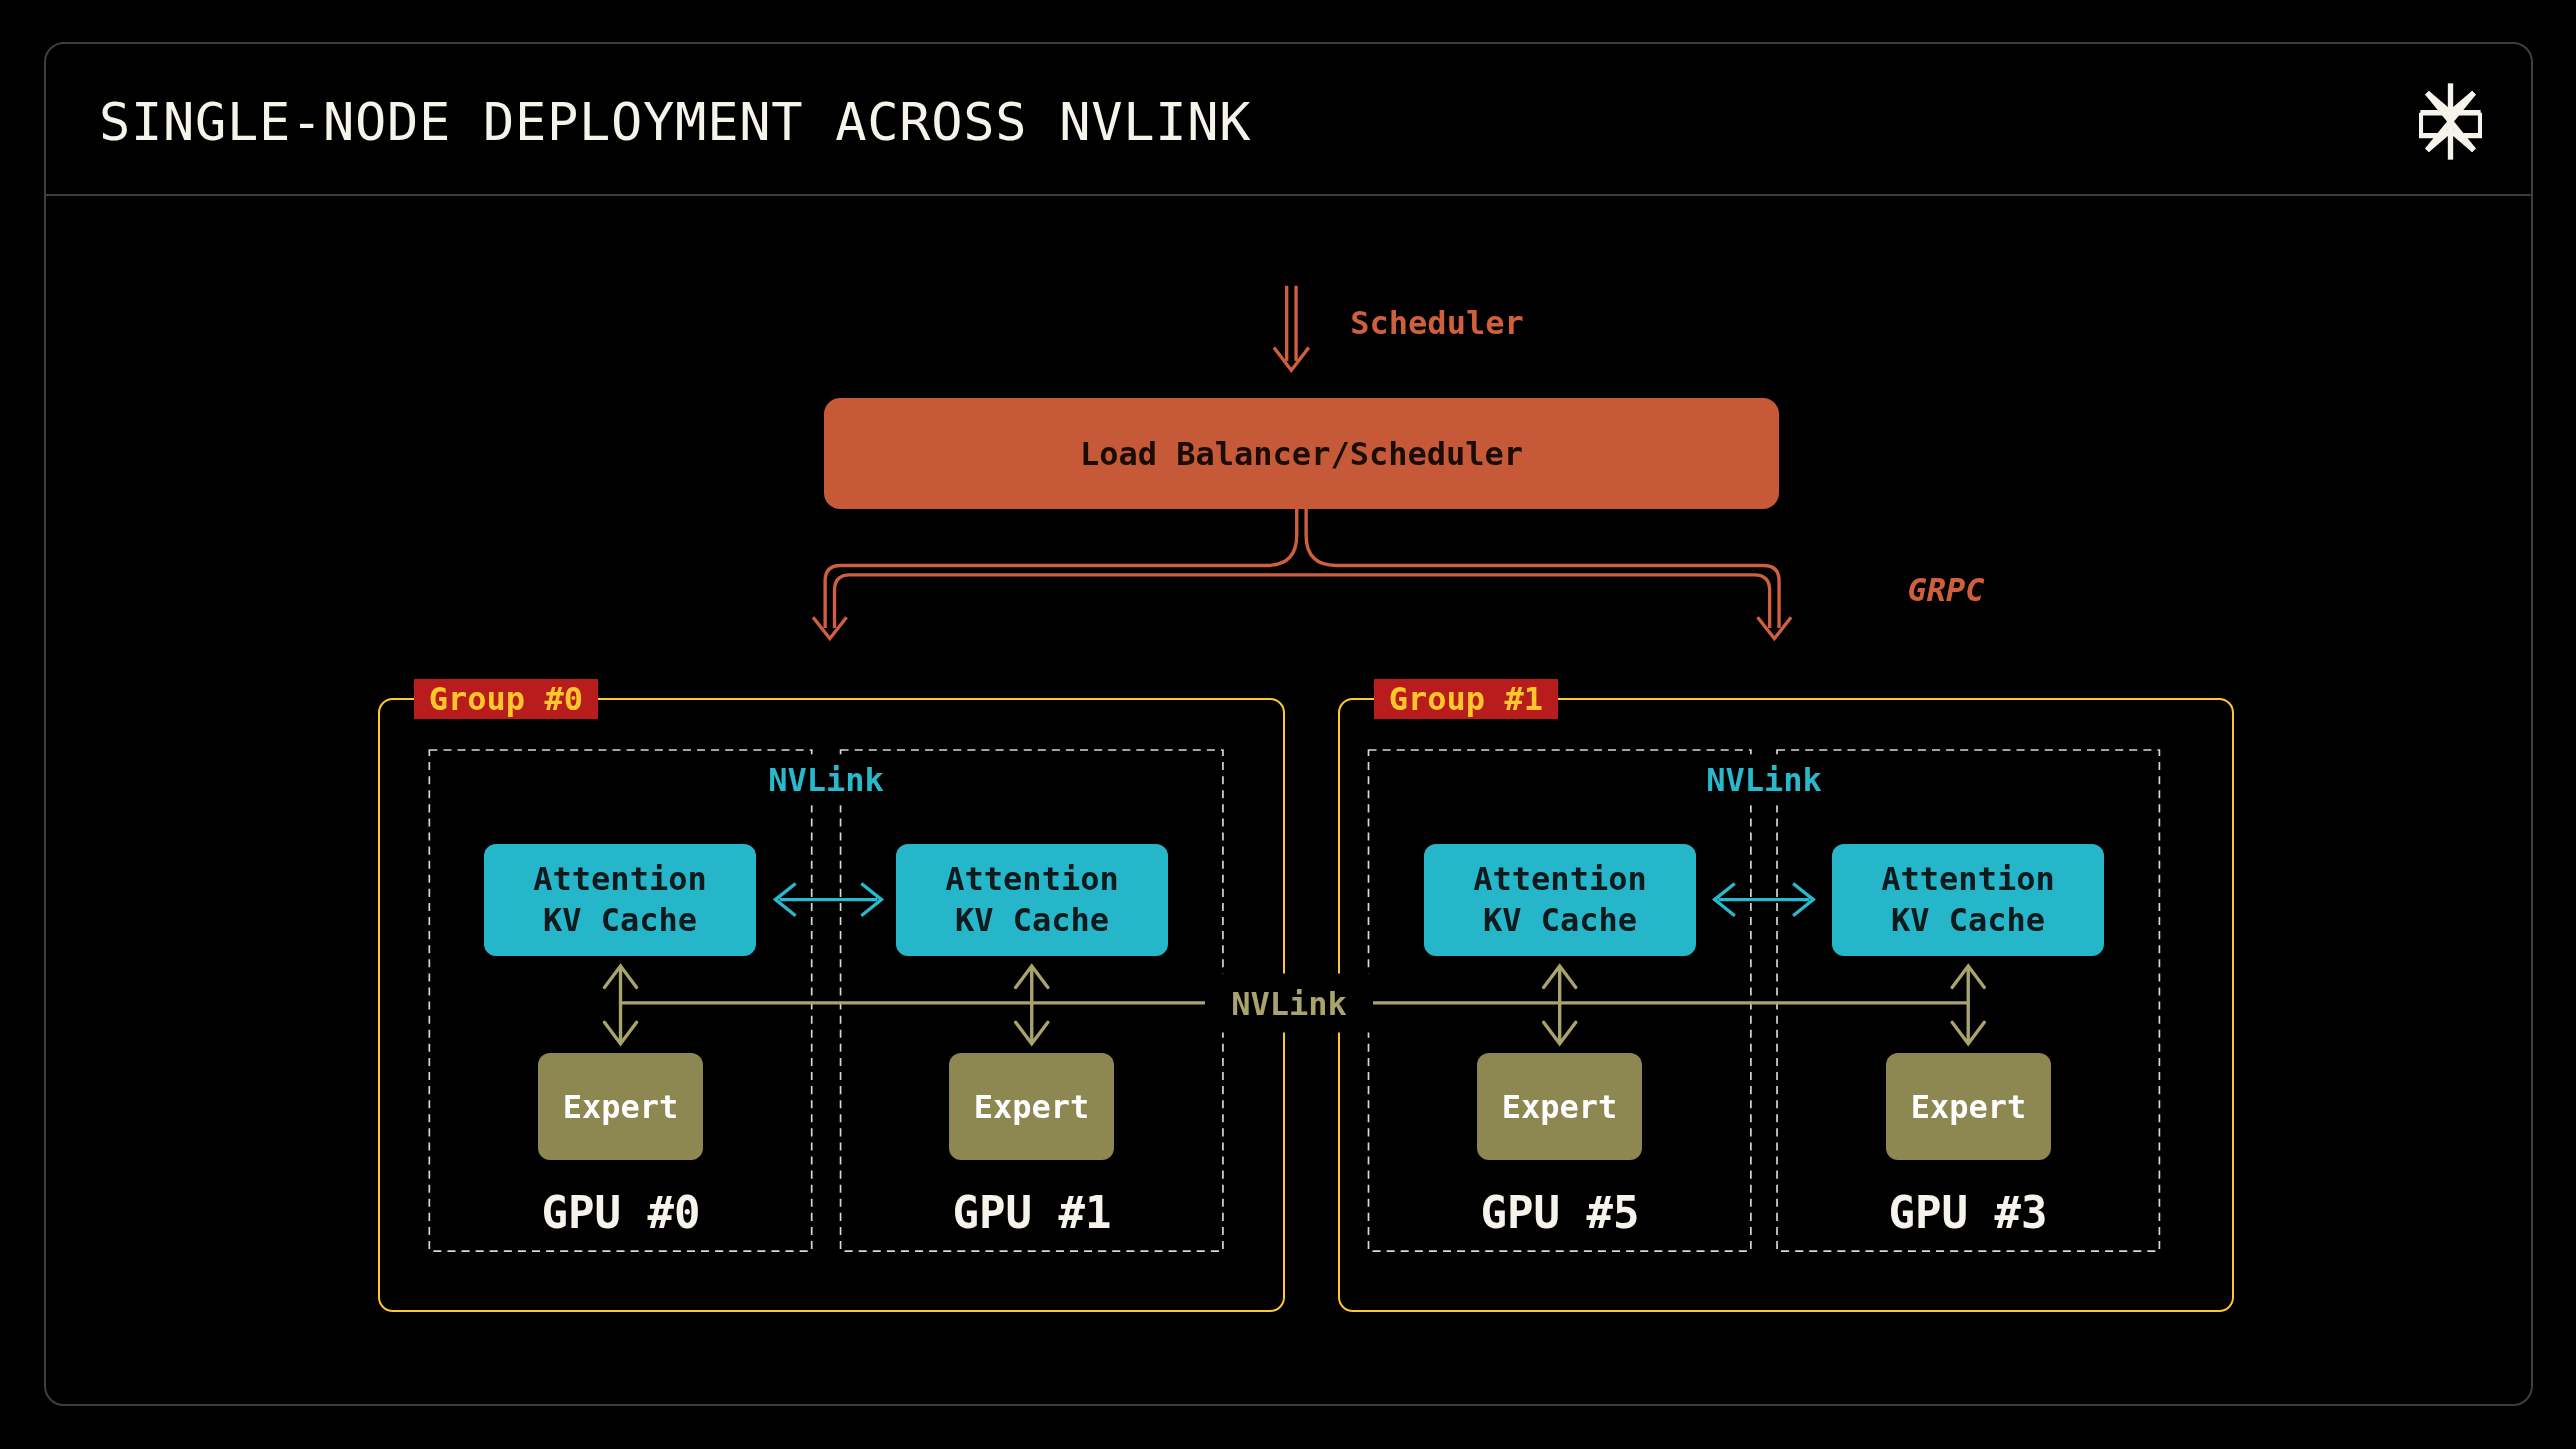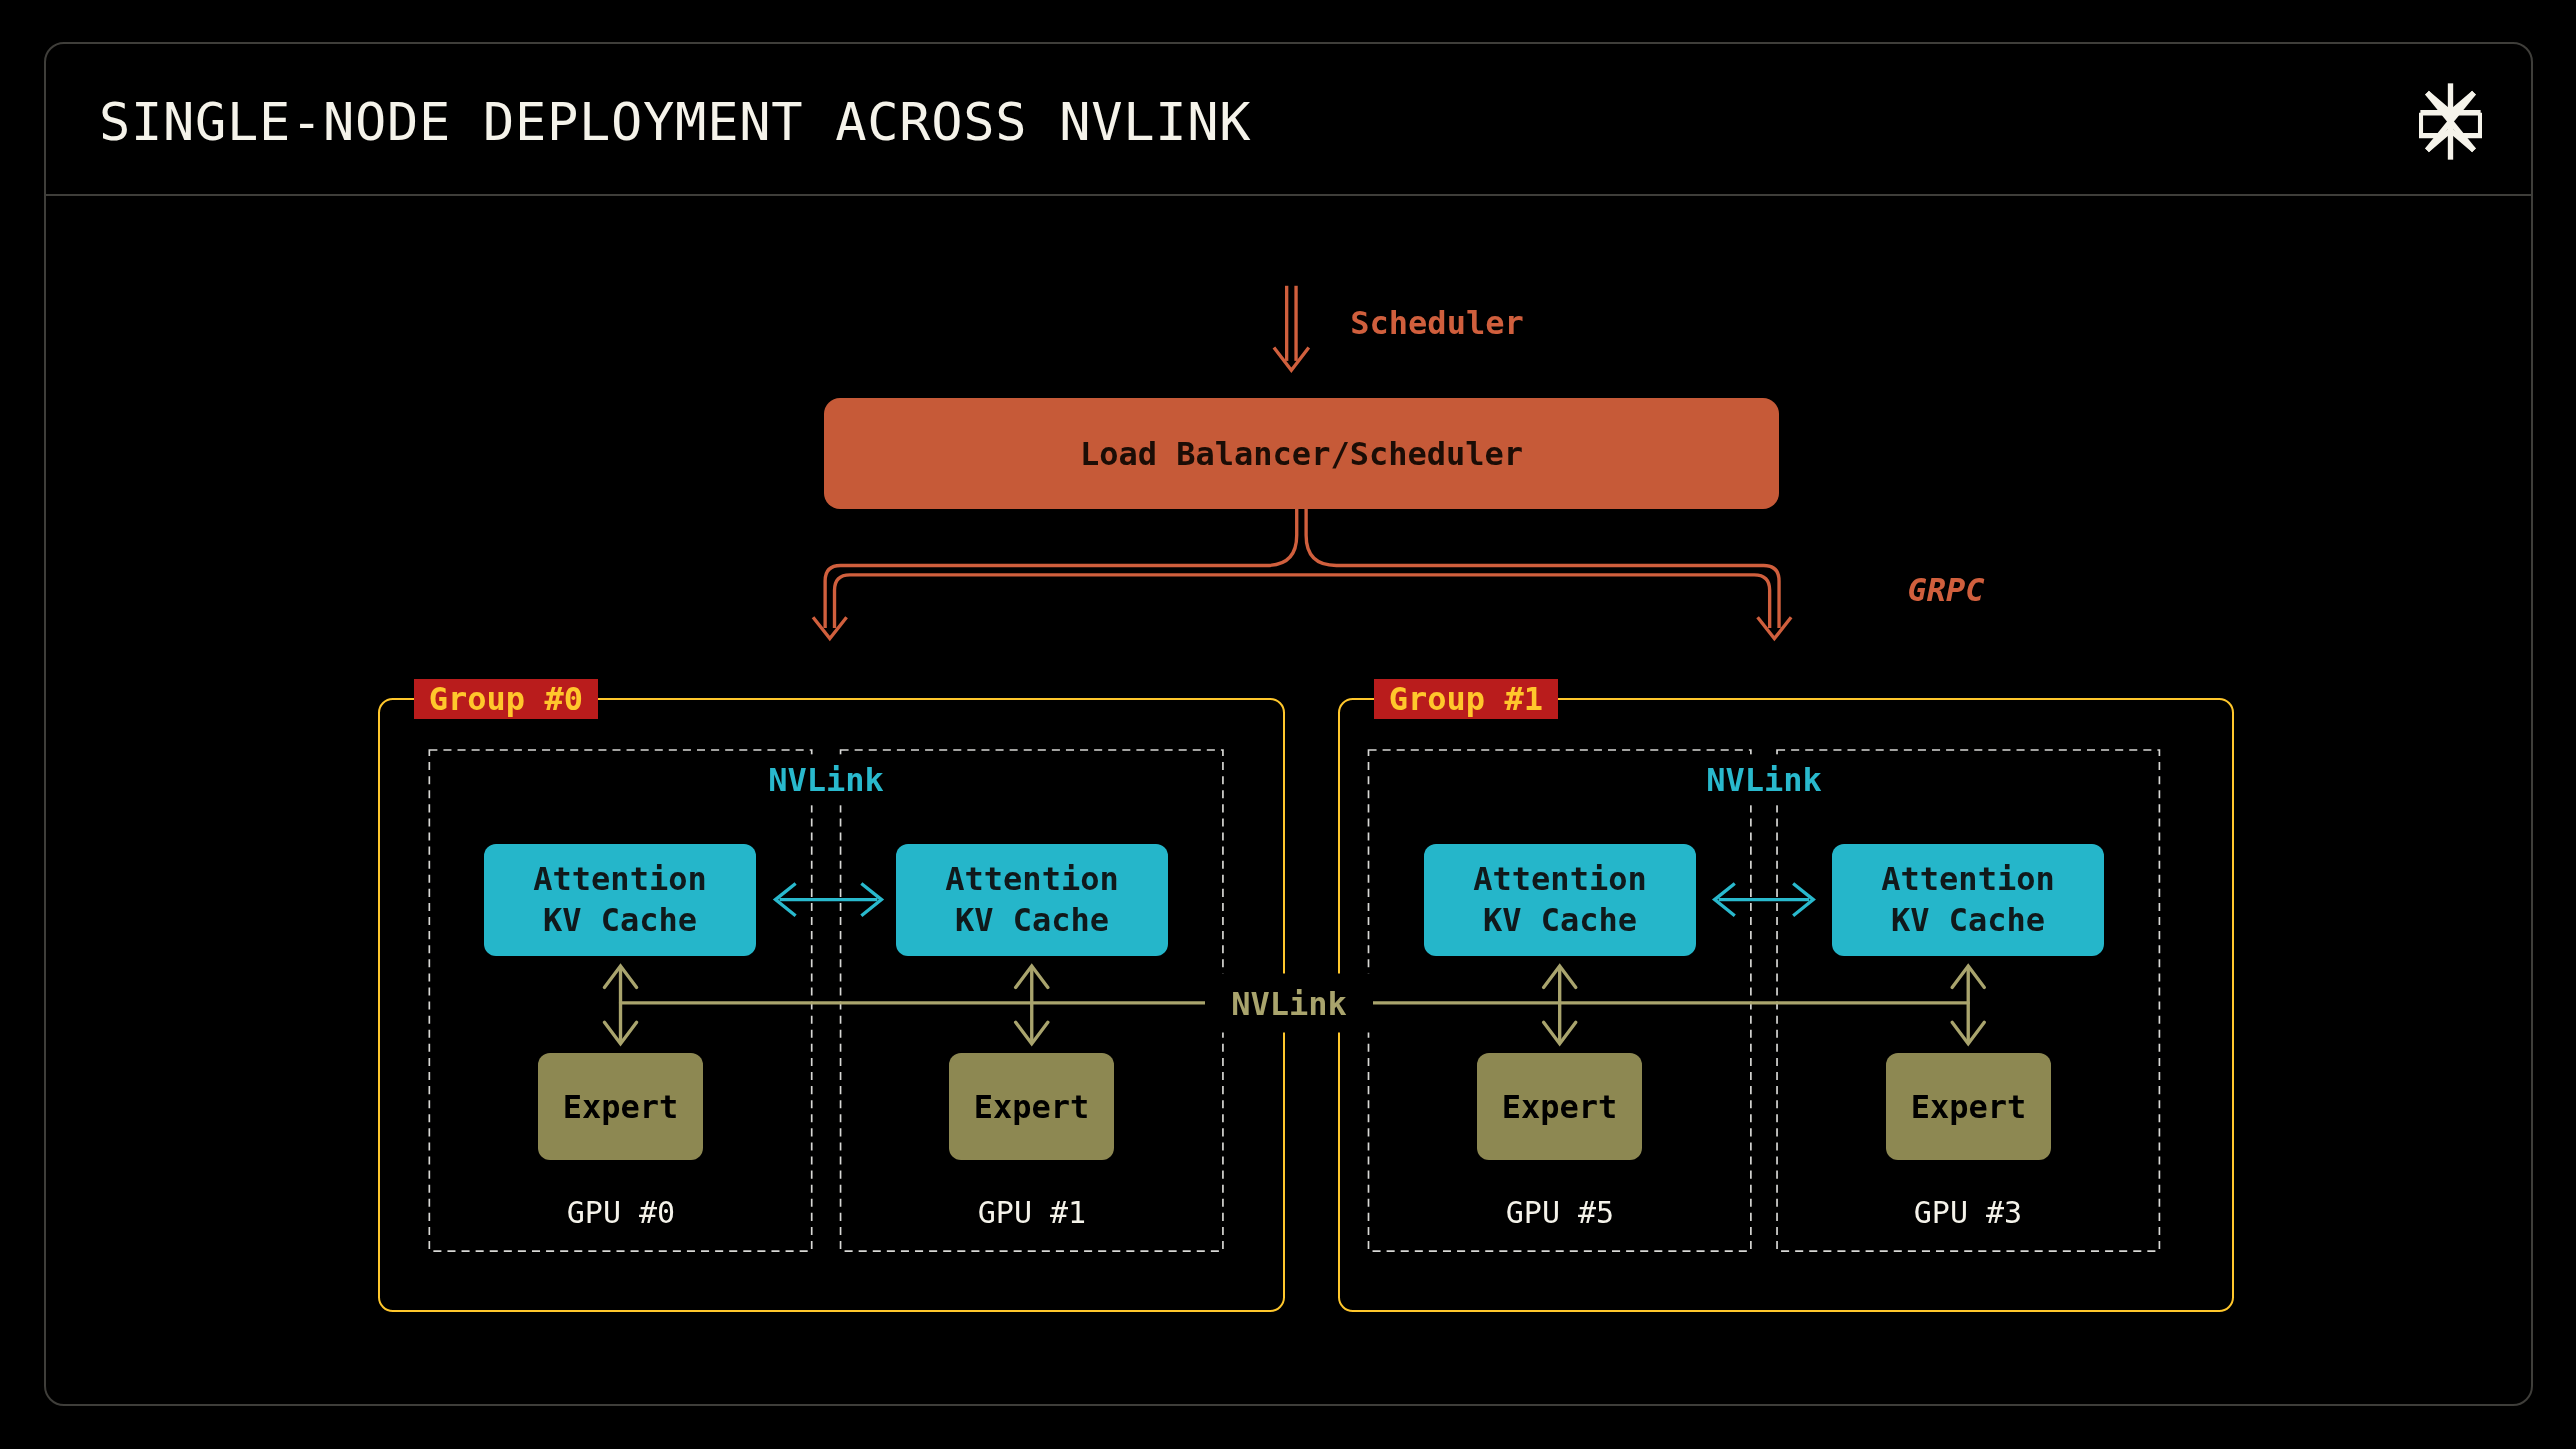--- a/index.html
+++ b/index.html
@@ -36,23 +36,23 @@
   .group.g1{left:1338px;width:896px;}
   .group-label{position:absolute;top:-21.5px;left:34px;height:40px;line-height:40px;
                background:#b91c1c;padding:0 14.8px;font-size:32px;font-weight:700;
                color:var(--yellow);white-space:nowrap;}
   
   .attn{position:absolute;top:844px;width:272px;height:112px;border-radius:12px;
         background:var(--cyan-fill);display:flex;flex-direction:column;align-items:center;
         justify-content:center;line-height:1.28;font-size:32px;font-weight:700;color:#10191b;z-index:4;}
   .expert{position:absolute;top:1053px;width:165px;height:107px;border-radius:12px;
           background:var(--olive-fill);display:flex;align-items:center;justify-content:center;
-          font-size:32px;font-weight:700;color:#000000;z-index:4;}
-  .gpu-label{position:absolute;top:1212px;transform:translate(-50%,-50%);font-size:30px;
-             font-weight:400;color:var(--text-light);white-space:nowrap;z-index:4;}
+          font-size:32px;font-weight:700;color:#ffffff;z-index:4;}
+  .gpu-label{position:absolute;top:1212px;transform:translate(-50%,-50%);font-size:44px;
+             font-weight:700;color:var(--text-light);white-space:nowrap;z-index:4;}
   .nvlink-cyan{position:absolute;top:780px;transform:translate(-50%,-50%);background:#000;
                padding:6.7px 10.7px;font-size:32px;font-weight:700;color:var(--cyan);
                white-space:nowrap;z-index:5;}
   .nvlink-olive{position:absolute;left:1289px;top:1003px;transform:translate(-50%,-50%);
                 background:#000;width:168px;height:59px;display:flex;align-items:center;
                 justify-content:center;font-size:32px;font-weight:700;color:var(--olive);
                 white-space:nowrap;z-index:6;}
 </style>
 </head>
 <body>

